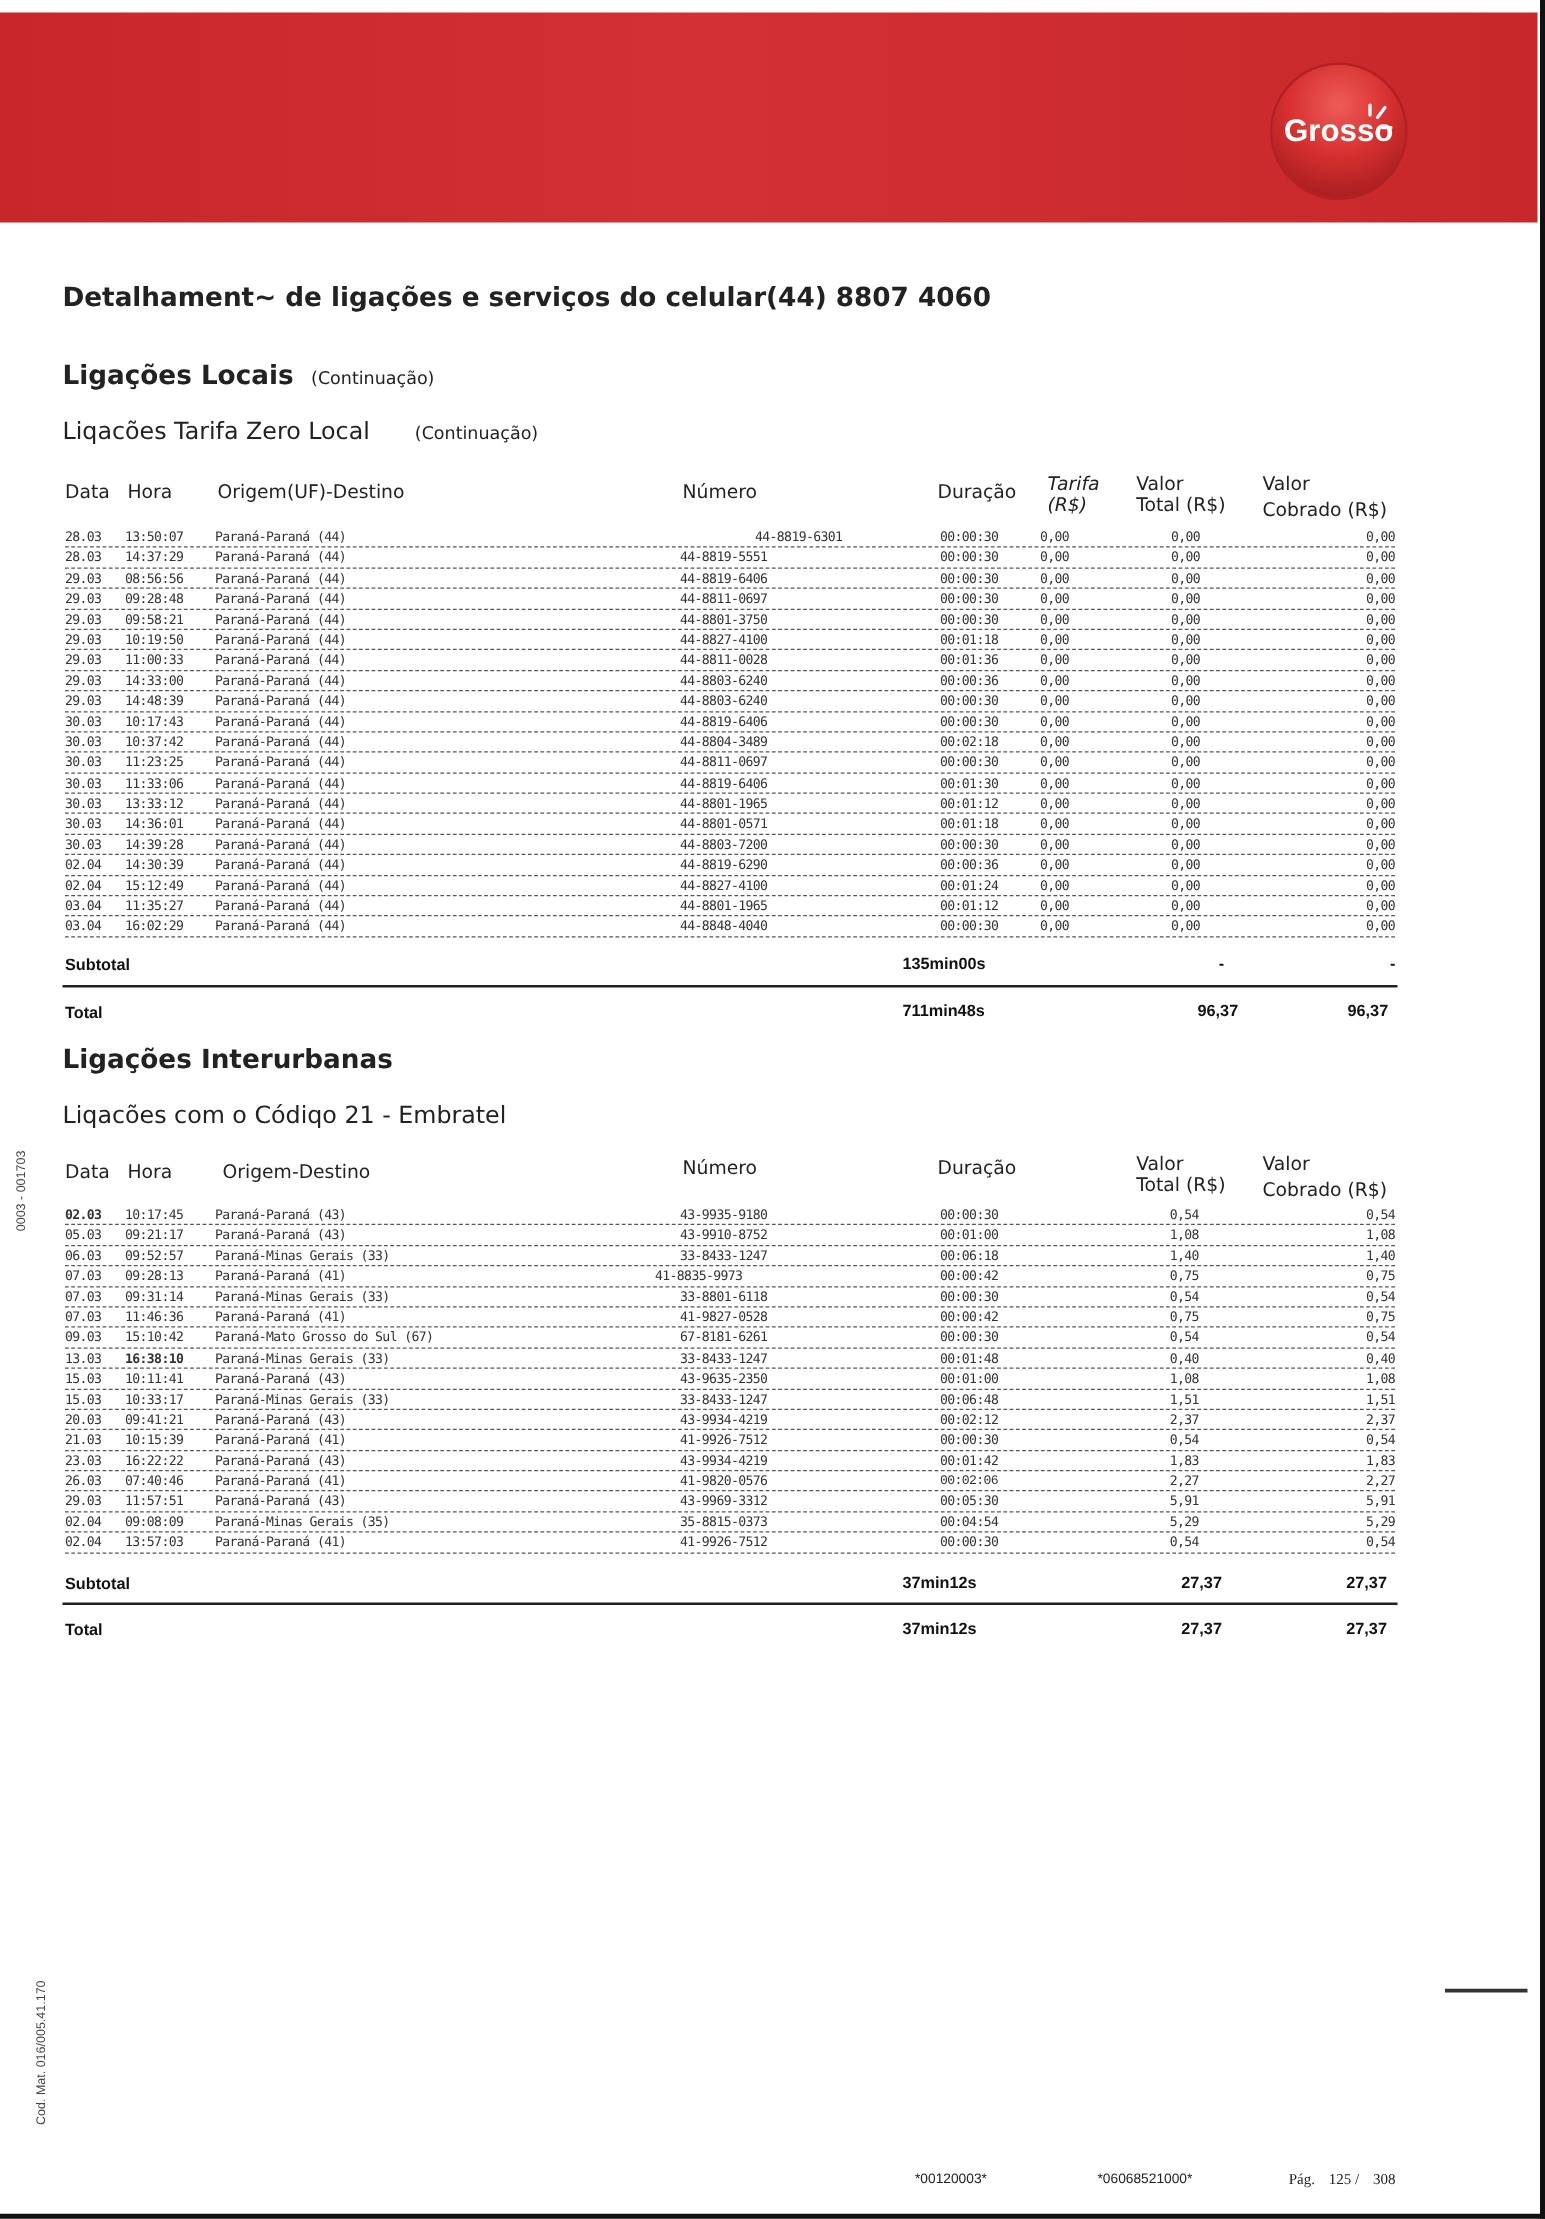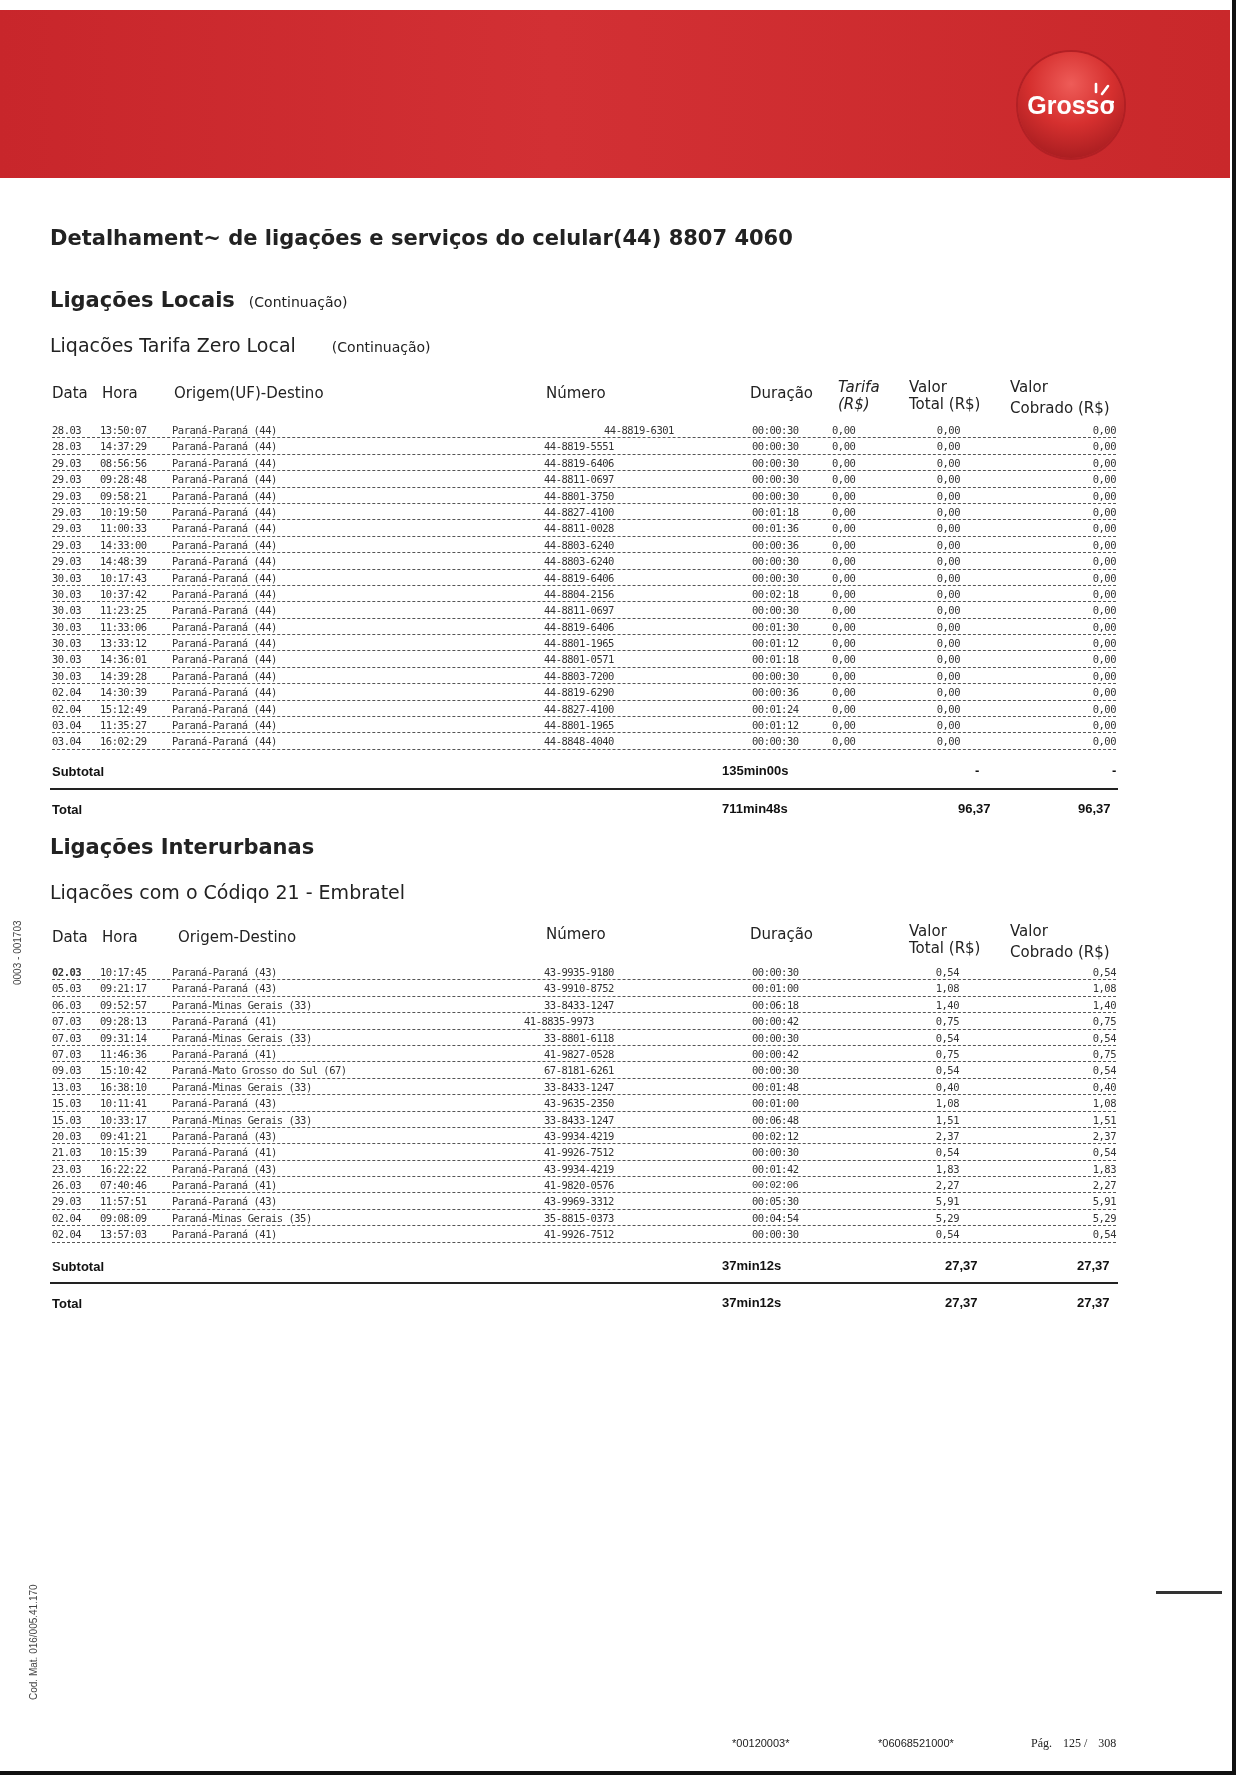--- a/index.html
+++ b/index.html
@@ -182,21 +182,21 @@
       <span style="left: 492px;">44-8819-6406</span>
       <span style="left: 700px;">00:00:30</span>
       <span style="left: 780px;">0,00</span>
       <span class="r" style="right: 156px;">0,00</span>
       <span class="r" style="right: 0px;">0,00</span>
     </div>
     <div class="row">
       <span style="left: 0px;">30.03</span>
       <span style="left: 48px;">10:37:42</span>
       <span style="left: 120px;">Paraná-Paraná (44)</span>
-      <span style="left: 492px;">44-8804-2156</span>
+      <span style="left: 492px;">44-8804-3489</span>
       <span style="left: 700px;">00:02:18</span>
       <span style="left: 780px;">0,00</span>
       <span class="r" style="right: 156px;">0,00</span>
       <span class="r" style="right: 0px;">0,00</span>
     </div>
     <div class="row">
       <span style="left: 0px;">30.03</span>
       <span style="left: 48px;">11:23:25</span>
       <span style="left: 120px;">Paraná-Paraná (44)</span>
       <span style="left: 492px;">44-8811-0697</span>
@@ -373,21 +373,21 @@
       <span style="left: 0px;">09.03</span>
       <span style="left: 48px;">15:10:42</span>
       <span style="left: 120px;">Paraná-Mato Grosso do Sul (67)</span>
       <span style="left: 492px;">67-8181-6261</span>
       <span style="left: 700px;">00:00:30</span>
       <span class="r" style="right: 157px;">0,54</span>
       <span class="r" style="right: 0px;">0,54</span>
     </div>
     <div class="row">
       <span style="left: 0px;">13.03</span>
-      <span style="left: 48px;">16:38:10</span>
+      <span style="left: 48px; font-weight: bold;">16:38:10</span>
       <span style="left: 120px;">Paraná-Minas Gerais (33)</span>
       <span style="left: 492px;">33-8433-1247</span>
       <span style="left: 700px;">00:01:48</span>
       <span class="r" style="right: 157px;">0,40</span>
       <span class="r" style="right: 0px;">0,40</span>
     </div>
     <div class="row">
       <span style="left: 0px;">15.03</span>
       <span style="left: 48px;">10:11:41</span>
       <span style="left: 120px;">Paraná-Paraná (43)</span>

